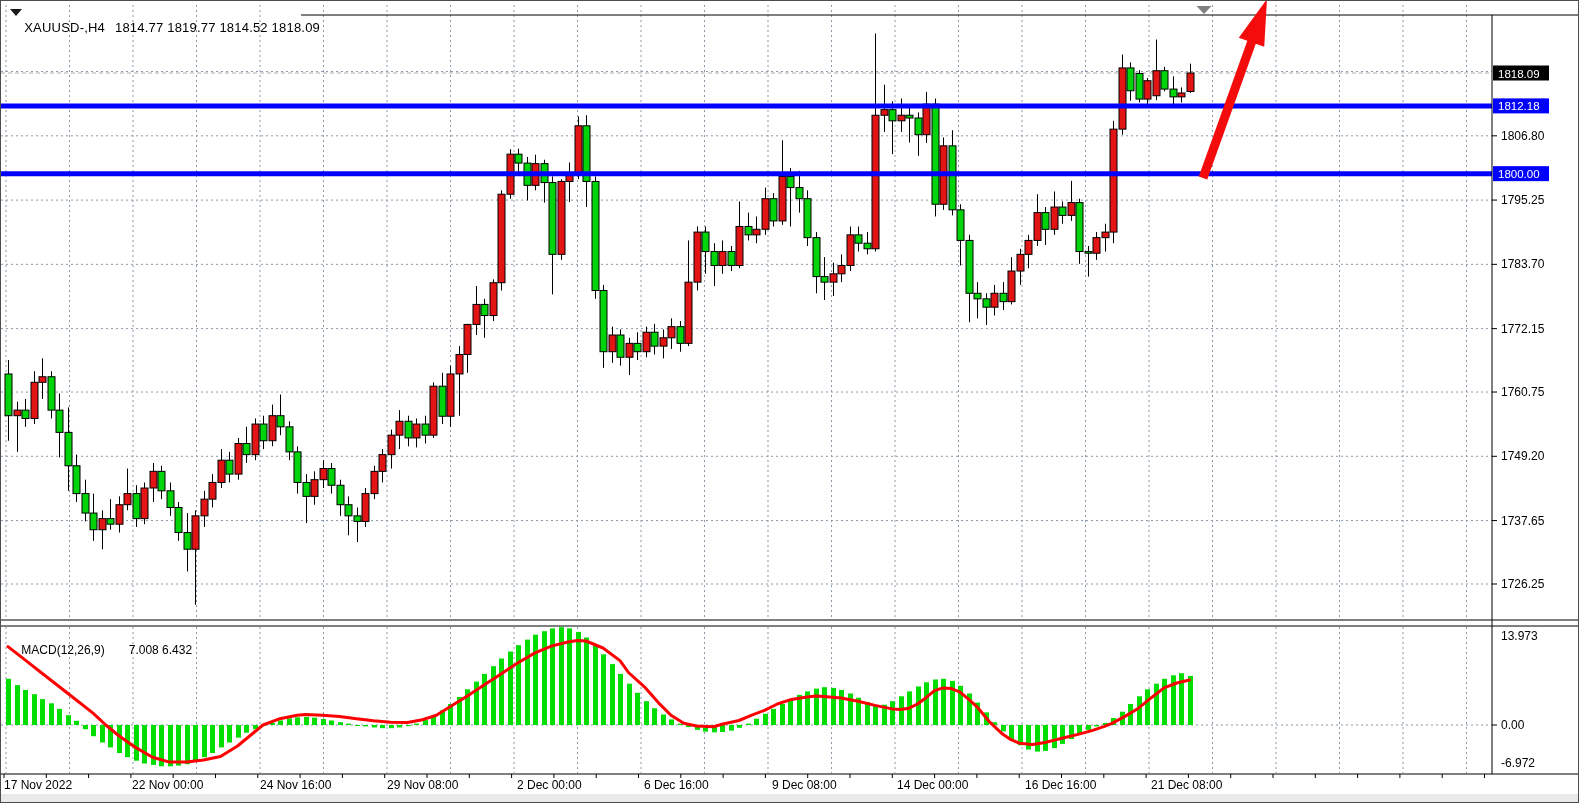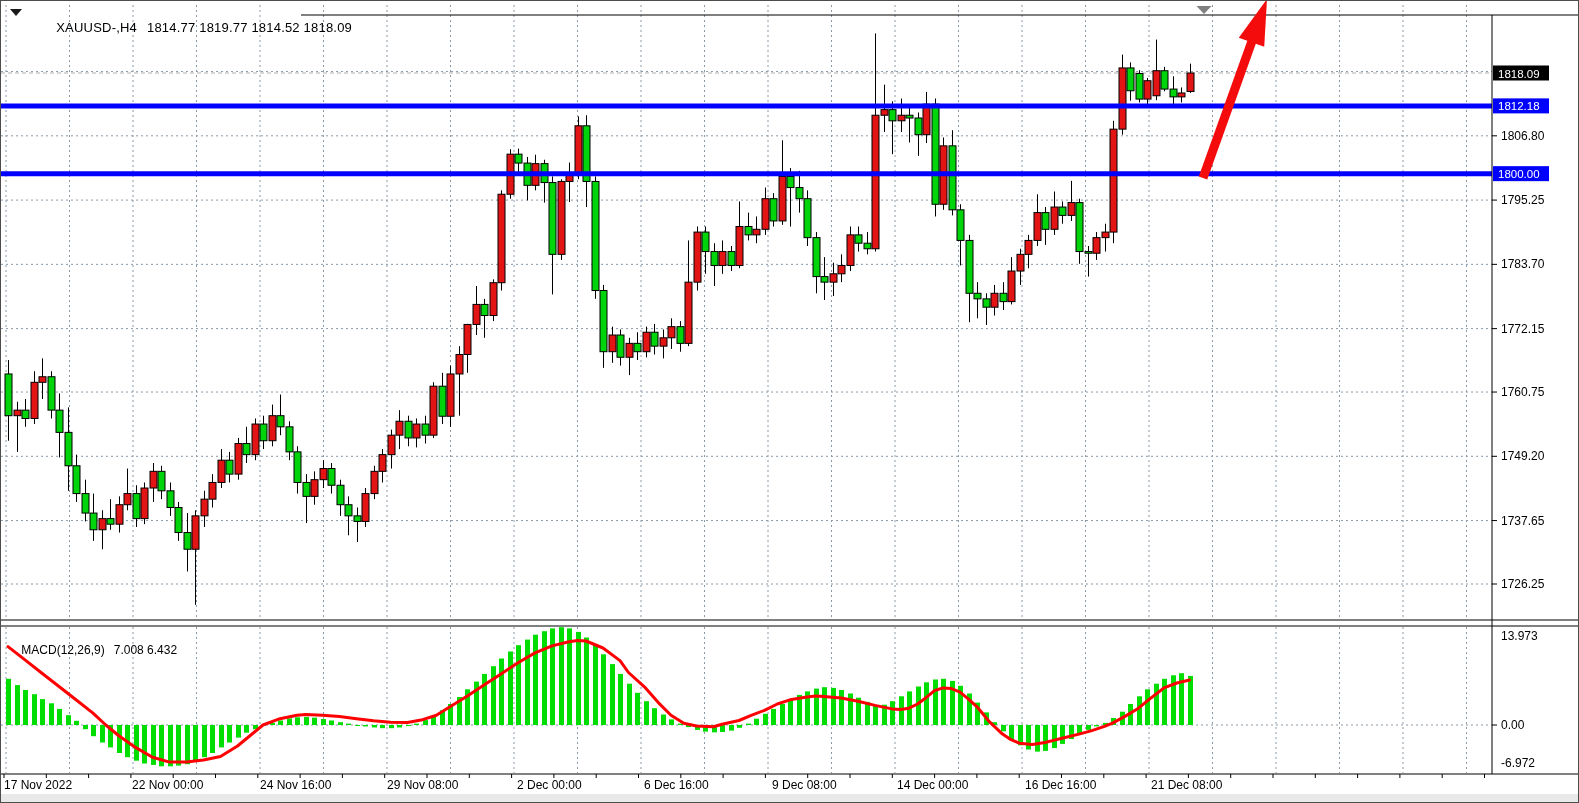--- a/index.html
+++ b/index.html
@@ -3,33 +3,33 @@
 <meta charset="utf-8">
 <style>
   html,body{margin:0;padding:0;background:#d9d9d9;}
   #app{
     position:relative; width:1579px; height:803px; background:#ffffff;
     font-family:"Liberation Sans", sans-serif; overflow:hidden;
     border:1px solid #4d4d4d; box-sizing:border-box;
   }
   #scene{position:absolute;left:0;top:0;}
   .chart-title{
-    position:absolute; left:40px; top:4px; font-size:13px; color:#000;
+    position:absolute; left:8px; top:4px; font-size:13px; color:#000;
     white-space:pre; letter-spacing:0.2px;
   }
   .chart-title .sym{margin-right:10px;}
   .dd-icon{
     position:absolute; left:9px; top:8px; width:0; height:0;
     border-left:6px solid transparent; border-right:6px solid transparent;
     border-top:7px solid #1a1a1a;
   }
   .macd-label{
     position:absolute; left:7px; top:628px; font-size:12px; color:#000; white-space:pre;
   }
-  .macd-label .vals{margin-left:9px;}
+  .macd-label .vals{margin-left:24px;}
 </style>
 </head>
 <body>
 
 <div id="app">
   <svg id="scene" width="1579" height="803">
       <rect x="0" y="0" width="1579" height="803" fill="#ffffff"></rect>
       <rect x="0" y="793" width="1579" height="10" fill="#e9e9e9"></rect>
       <line x1="5" y1="4" x2="5" y2="619" stroke="#8a99a8" stroke-width="1" stroke-dasharray="2 3"></line>
       <line x1="5" y1="626" x2="5" y2="772" stroke="#8a99a8" stroke-width="1" stroke-dasharray="2 3"></line>

